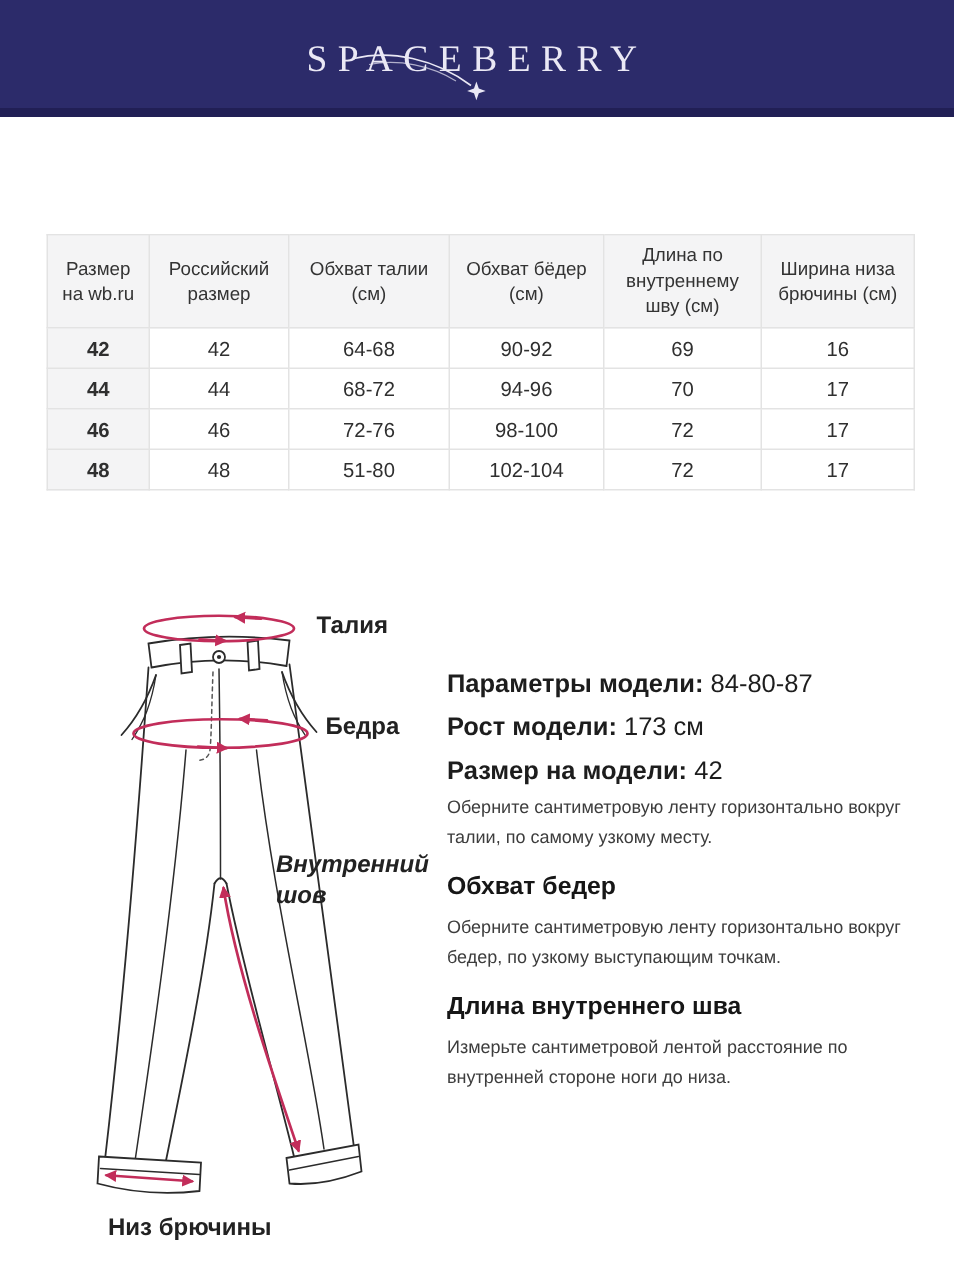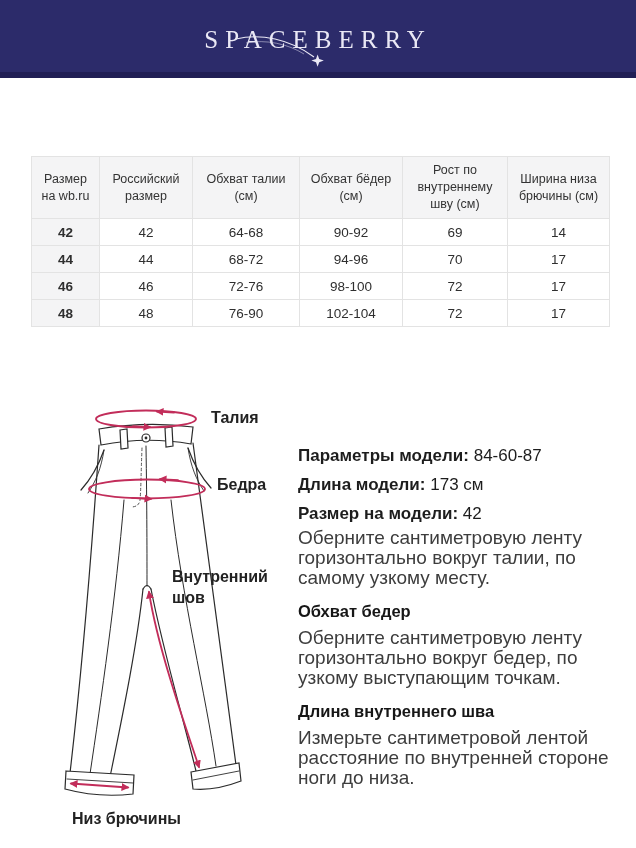--- a/index.html
+++ b/index.html
@@ -20,30 +20,30 @@
   .size-table th{background:#f4f4f5;font-weight:400;font-size:12.5px;color:#333;
                  height:57px;line-height:1.35;padding:2px 6px;}
   .size-table td{font-size:13.5px;color:#2f2f2f;height:26px;padding:0 4px;}
   .size-table td.c0{background:#f4f4f5;font-weight:700;}
 
   
   .pants-svg{position:absolute;left:50px;top:388px;width:220px;height:430px;}
   .dlabel{position:absolute;font-size:16px;font-weight:600;color:#222;line-height:21px;}
   .dlabel-waist{left:211px;top:407px;}
   .dlabel-hips{left:217px;top:474px;}
-  .dlabel-inseam{left:172px;top:566px;width:105px;}
+  .dlabel-inseam{left:184px;top:566px;width:105px;font-style:italic;}
   .dlabel-hem{left:72px;top:808px;}
 
   
   .info{position:absolute;left:298px;top:441px;width:322px;color:#1d1d1d;}
   .param-line{font-size:17px;line-height:29px;}
   .param-line .lbl{font-weight:700;text-align:right;}
   .sec-title{font-size:16.5px;font-weight:700;margin:14px 0 7px;color:#161616;}
   .sec-title.first{margin-top:18px;}
-  .sec-text{font-size:19px;line-height:20px;color:#3d3d3d;margin:0;}
+  .sec-text{font-size:12px;line-height:20px;color:#3d3d3d;margin:0;}
 </style>
 </head>
 <body>
 
 <div class="page">
 
   <div class="header">
     <div class="logo">
       <svg class="comet" viewBox="0 0 96 36" fill="none">
         <path d="M4,7 C 28,1 58,7 82,25" stroke="#eae8f5" stroke-width="1.1"></path>
@@ -63,53 +63,53 @@
       <col style="width:103px">
         <col style="width:105px">
         <col style="width:102px">
     </colgroup>
     <thead>
       <tr>
         <th>Размер на wb.ru</th>
         <th>Российский размер</th>
         <th>Обхват талии (см)</th>
         <th>Обхват бёдер (см)</th>
-        <th>Рост по внутреннему шву (см)</th>
+        <th>Длина по внутреннему шву (см)</th>
         <th>Ширина низа брючины (см)</th>
       </tr>
     </thead>
     <tbody>
       <tr>
         <td class="c0">42</td>
         <td>42</td>
         <td>64-68</td>
         <td>90-92</td>
         <td>69</td>
-        <td>14</td>
+        <td>16</td>
       </tr>
       <tr>
         <td class="c0">44</td>
         <td>44</td>
         <td>68-72</td>
         <td>94-96</td>
         <td>70</td>
         <td>17</td>
       </tr>
       <tr>
         <td class="c0">46</td>
         <td>46</td>
         <td>72-76</td>
         <td>98-100</td>
         <td>72</td>
         <td>17</td>
       </tr>
       <tr>
         <td class="c0">48</td>
         <td>48</td>
-        <td>76-90</td>
+        <td>51-80</td>
         <td>102-104</td>
         <td>72</td>
         <td>17</td>
       </tr>
     </tbody>
   </table>
 
   <svg class="pants-svg" viewBox="0 0 220 430">
     <defs>
       <marker id="arrP" markerWidth="9" markerHeight="9" refX="6.5" refY="4" orient="auto-start-reverse" markerUnits="userSpaceOnUse">
@@ -161,24 +161,24 @@
   </svg>
 
   <div class="dlabel dlabel-waist">Талия</div>
   <div class="dlabel dlabel-hips">Бедра</div>
   <div class="dlabel dlabel-inseam">Внутренний шов</div>
   <div class="dlabel dlabel-hem">Низ брючины</div>
 
   <div class="info">
     <div class="param-line">
       <span class="lbl">Параметры модели:</span>
-      <span>84-60-87</span>
+      <span>84-80-87</span>
     </div>
     <div class="param-line">
-      <span class="lbl">Длина модели:</span>
+      <span class="lbl">Рост модели:</span>
       <span>173 см</span>
     </div>
     <div class="param-line">
       <span class="lbl">Размер на модели:</span>
       <span>42</span>
     </div>
 
     <p class="sec-text">Оберните сантиметровую ленту горизонтально вокруг талии, по самому узкому месту.</p>
 
     <div class="sec-title">Обхват бедер</div>

